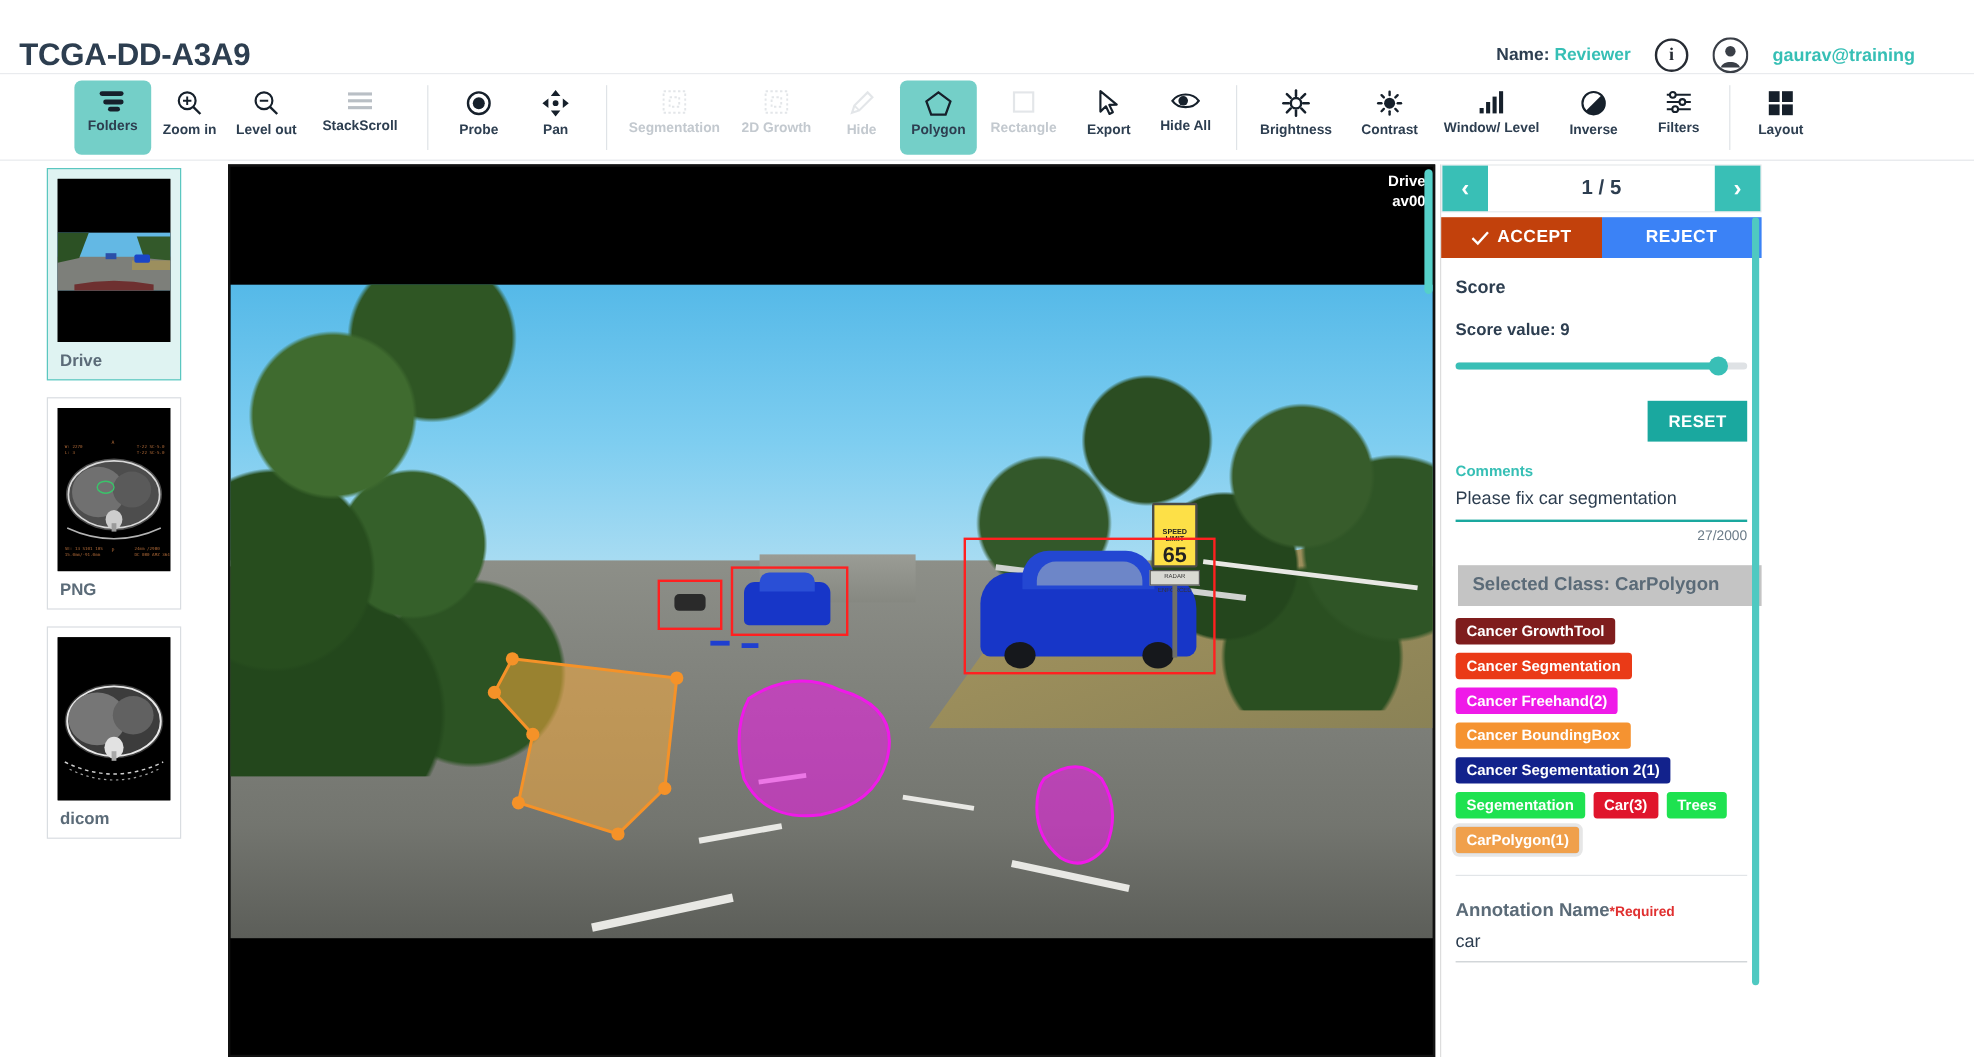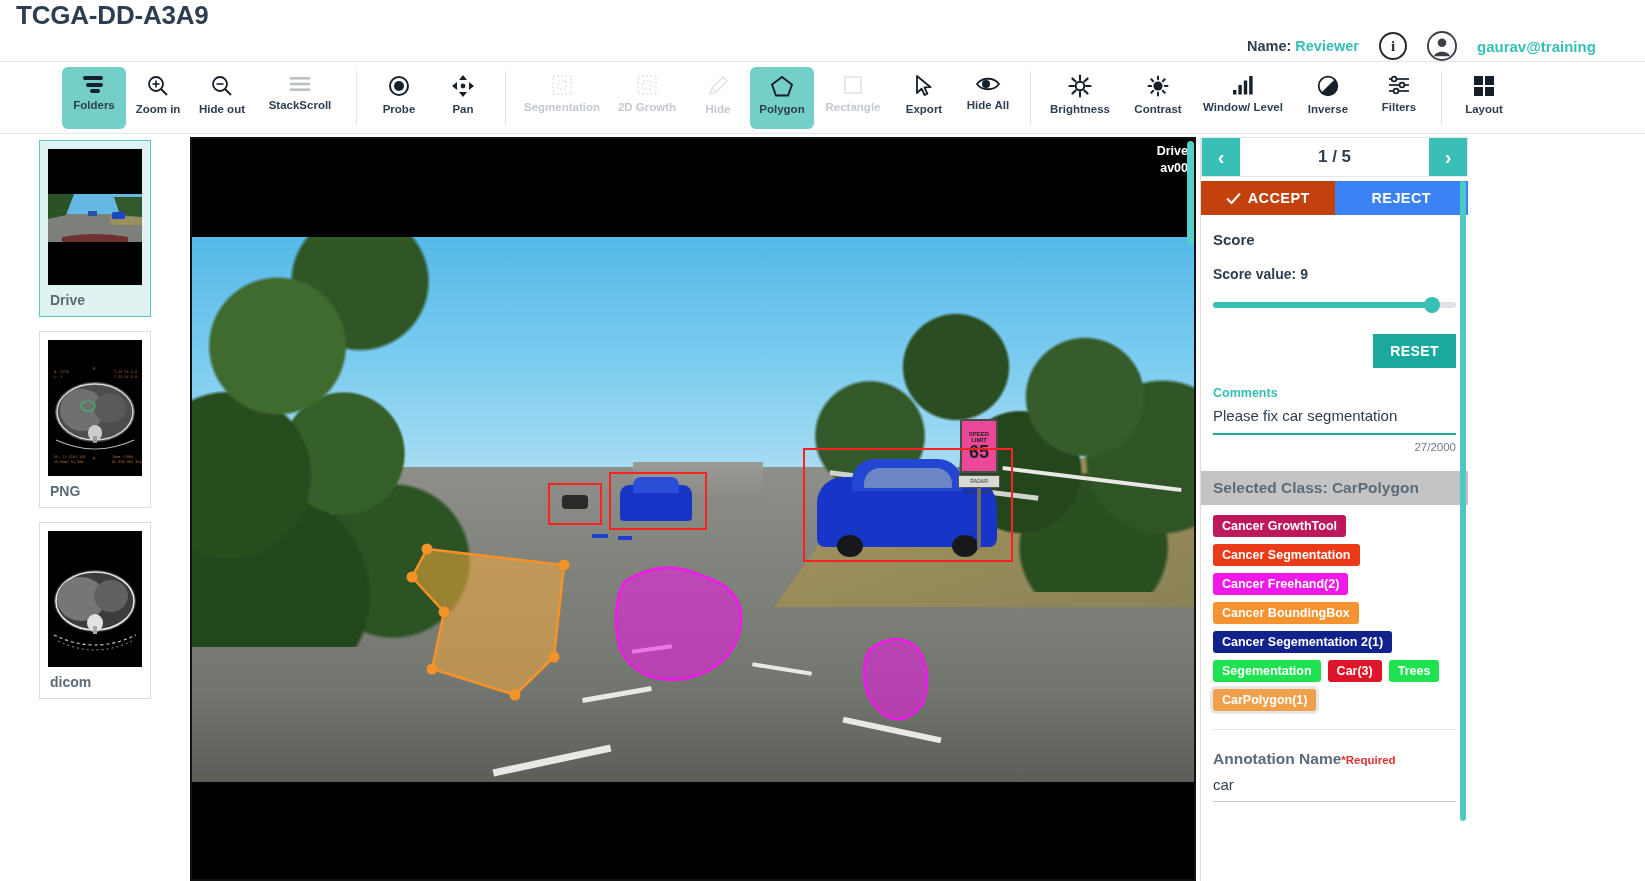--- a/index.html
+++ b/index.html
@@ -7,21 +7,21 @@
     width: 1645px; height: 881px;
     font-family: "Liberation Sans", sans-serif;
     background: #ffffff; overflow: hidden;
   }
   #app { position: relative; width: 1645px; height: 881px; }
 
   
   .header {
     position: absolute; top: 0; left: 0; width: 1645px; height: 62px;
     background: #fff; border-bottom: 1px solid #e4e7ea;
-    display: flex; align-items: flex-start; flex-direction: column;
+    display: flex; align-items: flex-end;
   }
   .header-title {
     font-size: 26px; font-weight: 700; color: #2d3e50;
     margin-left: 16px; letter-spacing: -0.2px;
   }
   .header-right {
     margin-left: auto; display: flex; align-items: center; gap: 20px;
     padding-right: 0px;
   }
   .role-block { font-size: 14.5px; font-weight: 700; color: #2d3e50; white-space: nowrap;}
@@ -165,21 +165,21 @@
     border-radius:50%; background:#39bfb6; cursor:pointer; }
   .reset-row { display:flex; justify-content:flex-end; margin-top: 20px; }
   .reset-btn { background:#1aa89f; color:#fff; font-size:14px; font-weight:600;
     padding: 9px 17px; cursor:pointer; letter-spacing:.4px;}
   .cm-label { color:#36bfb5; font-size:12.5px; font-weight:600; margin-top:18px;}
   .cm-input { font-size:15px; color:#2d3e50; padding: 7px 0 9px 0;
     border-bottom: 2px solid #1aa89f; }
   .cm-count { text-align:right; font-size:11.5px; color:#6b7b88; margin-top:6px; }
   .sel-class {
     background:#c4c4c4; color:#5b6b78; font-size:15.5px; font-weight:600;
-    padding: 8px 12px; margin: 18px 0 0 0;
+    padding: 8px 12px; margin: 18px 0 0 14px;
   }
   .tags { padding: 10px 12px 0 12px; display:flex; flex-wrap:wrap; gap:7px 7px; }
   .tag { color:#fff; font-size:12.5px; font-weight:700; padding:4px 9px;
     border-radius:3px; white-space:nowrap; cursor:pointer; }
   .tag.selected { outline: 3px solid #e6e6e6; box-shadow: 0 0 0 1px #b5b5b5; }
   .divider { height:1px; background:#e2e5e8; margin: 18px 12px 0 12px; }
   .ann-label { padding: 20px 12px 0 12px; font-size:15.5px; font-weight:700; color:#5b6b78; }
   .req { color:#e03030; font-size:11.5px; font-weight:700; }
   .ann-input { margin: 8px 12px 0 12px; font-size:15px; color:#2d3e50;
     padding-bottom: 8px; border-bottom: 1px solid #c8ccd0; }
@@ -228,21 +228,21 @@
       </svg>
       <span class="tl">Zoom in</span>
     </div>
 
     <div class="tool">
       <svg width="24" height="24" viewBox="0 0 24 24">
         <circle cx="10" cy="10" r="7" fill="none" stroke="#16202b" stroke-width="1.8"></circle>
         <line x1="15" y1="15" x2="21" y2="21" stroke="#16202b" stroke-width="2"></line>
         <line x1="6.5" y1="10" x2="13.5" y2="10" stroke="#16202b" stroke-width="1.6"></line>
       </svg>
-      <span class="tl">Hide out</span>
+      <span class="tl">Level out</span>
     </div>
 
     <div class="tool xwide">
       <svg width="24" height="20" viewBox="0 0 24 20">
         <rect x="2" y="3" width="20" height="2.6" fill="#b9bfc5"></rect>
         <rect x="2" y="8.7" width="20" height="2.6" fill="#b9bfc5"></rect>
         <rect x="2" y="14.4" width="20" height="2.6" fill="#b9bfc5"></rect>
       </svg>
       <span class="tl">StackScroll</span>
     </div>
@@ -493,21 +493,21 @@
 
       <div class="carshape" style="left:370px;top:258px;width:26px;height:14px;border-radius:4px;background:#2a2a2a;"></div>
       <div class="carshape" style="left:428px;top:248px;width:72px;height:36px;border-radius:9px 9px 4px 4px;"></div>
       <div class="carshape" style="left:441px;top:240px;width:46px;height:16px;border-radius:8px 8px 0 0;background:#2a4fd6;"></div>
       <div class="carshape" style="left:625px;top:240px;width:180px;height:70px;border-radius:26px 30px 8px 8px;"></div>
       <div class="carshape" style="left:660px;top:222px;width:110px;height:32px;border-radius:22px 24px 0 0;background:#2347d2;"></div>
       <div class="carshape" style="left:672px;top:231px;width:88px;height:20px;border-radius:16px 16px 0 0;background:#6d86c8;"></div>
       <div class="carshape" style="left:645px;top:298px;width:26px;height:22px;border-radius:50%;background:#16181c;"></div>
       <div class="carshape" style="left:760px;top:298px;width:26px;height:22px;border-radius:50%;background:#16181c;"></div>
 
-      <div style="position:absolute;left:768px;top:182px;width:38px;height:54px;background:#ec4899;border:2px solid #4a4a46;border-radius:2px;display:flex;flex-direction:column;align-items:center;justify-content:center;line-height:1;">
+      <div style="position:absolute;left:768px;top:182px;width:38px;height:54px;background:#fde047;border:2px solid #4a4a46;border-radius:2px;display:flex;flex-direction:column;align-items:center;justify-content:flex-end;line-height:1;">
         <span style="font-size:6px;font-weight:700;color:#222;">SPEED</span>
         <span style="font-size:6px;font-weight:700;color:#222;">LIMIT</span>
         <span style="font-size:18px;font-weight:700;color:#222;">65</span>
       </div>
       <div style="position:absolute;left:766px;top:238px;width:42px;height:13px;background:#d9d9d3;border:1px solid #555;font-size:5px;color:#333;text-align:center;line-height:11px;">RADAR ENFORCED</div>
       <div style="position:absolute;left:785px;top:251px;width:4px;height:60px;background:#6e6e68;"></div>
 
       <svg class="annot" viewBox="0 0 1002 545">
 
         <rect x="357" y="247" width="52" height="40" fill="none" stroke="#ff2020" stroke-width="2"></rect>
@@ -571,21 +571,21 @@
       </div>
 
       <div class="cm-label">Comments</div>
       <div class="cm-input" placeholder="Comments">Please fix car segmentation</div>
       <div class="cm-count">27/2000</div>
     </div>
 
     <div class="sel-class">Selected Class: CarPolygon</div>
 
     <div class="tags">
-      <span class="tag" style="background:#be185d">Cancer GrowthTool</span>
+      <span class="tag" style="background:#7f1d1d">Cancer GrowthTool</span>
       <span class="tag" style="background:#ea3a17">Cancer Segmentation</span>
       <span class="tag" style="background:#ef1ae8">Cancer Freehand(2)</span>
       <span class="tag" style="background:#f59331">Cancer BoundingBox</span>
       <span class="tag" style="background:#12228c">Cancer Segementation 2(1)</span>
       <span class="tag" style="background:#1ee250">Segementation</span>
       <span class="tag" style="background:#e0152c">Car(3)</span>
       <span class="tag" style="background:#1ee250">Trees</span>
       <span class="tag selected" style="background:#f0a04b">CarPolygon(1)</span>
     </div>
 

